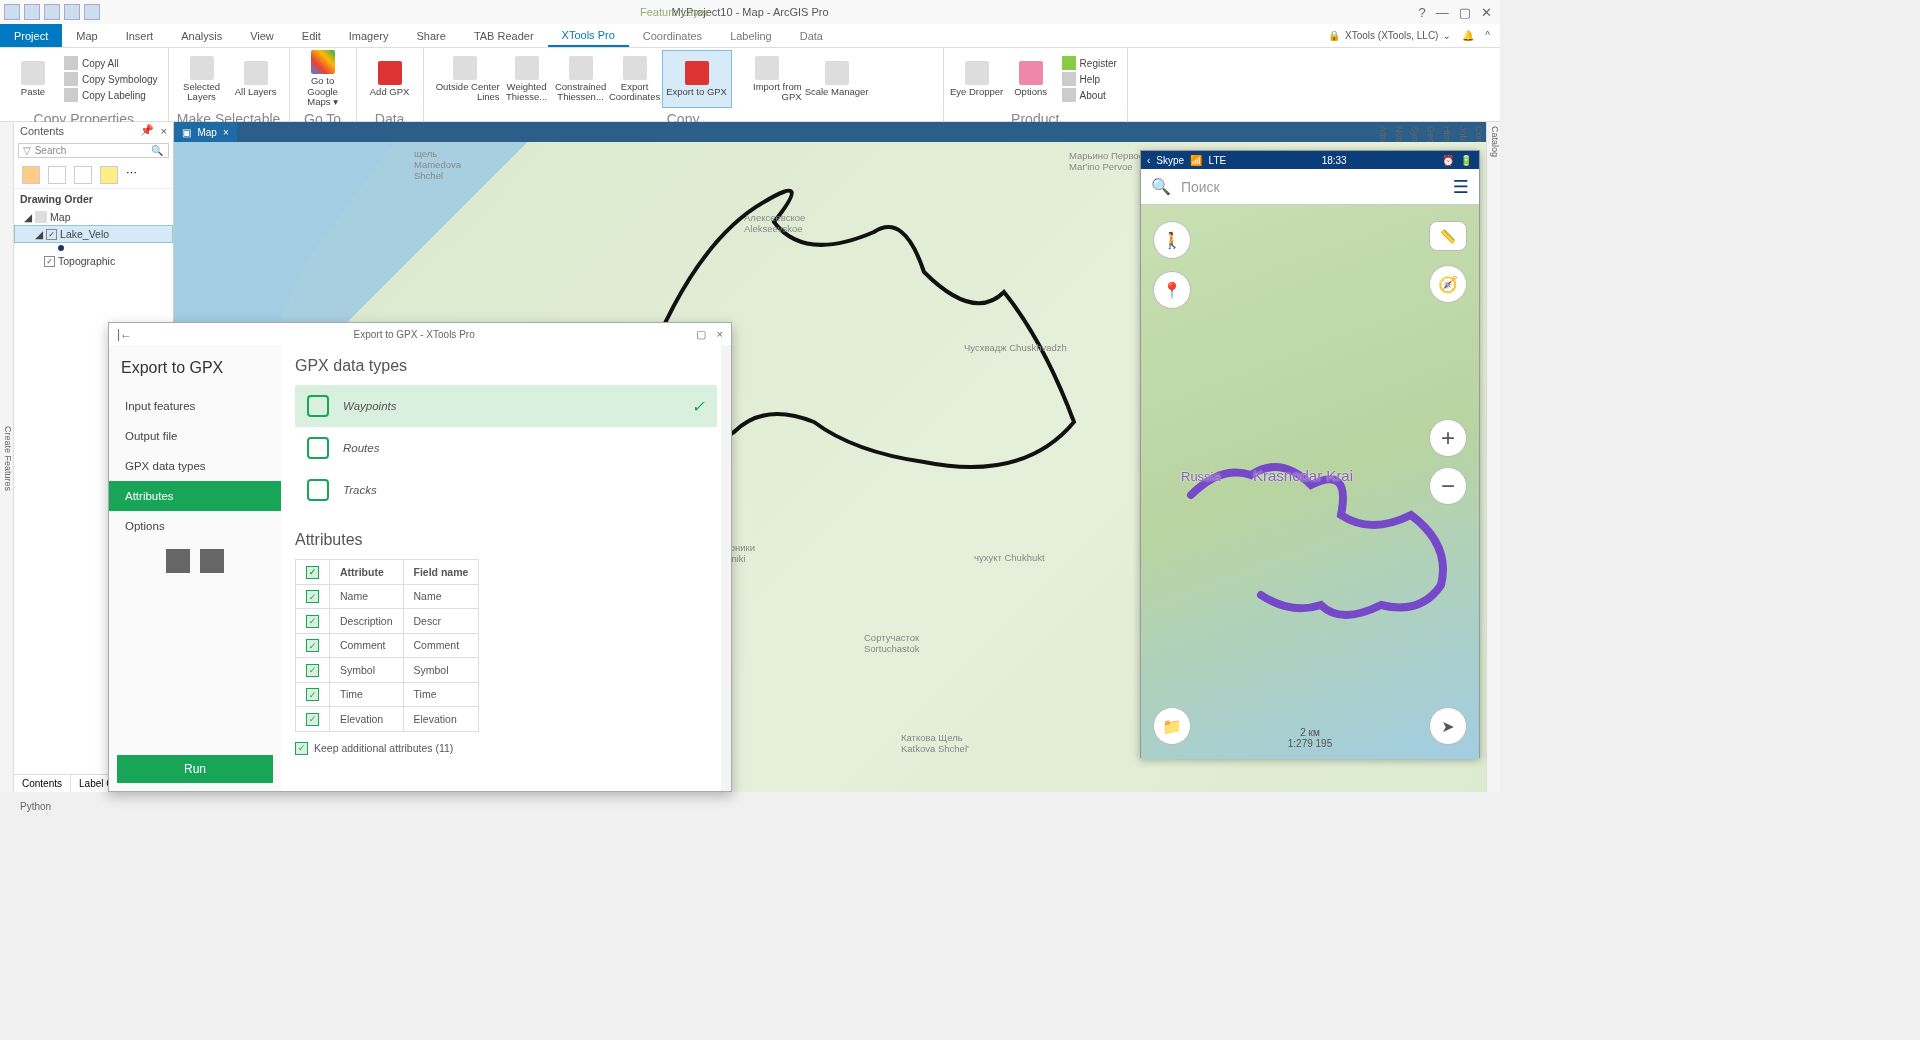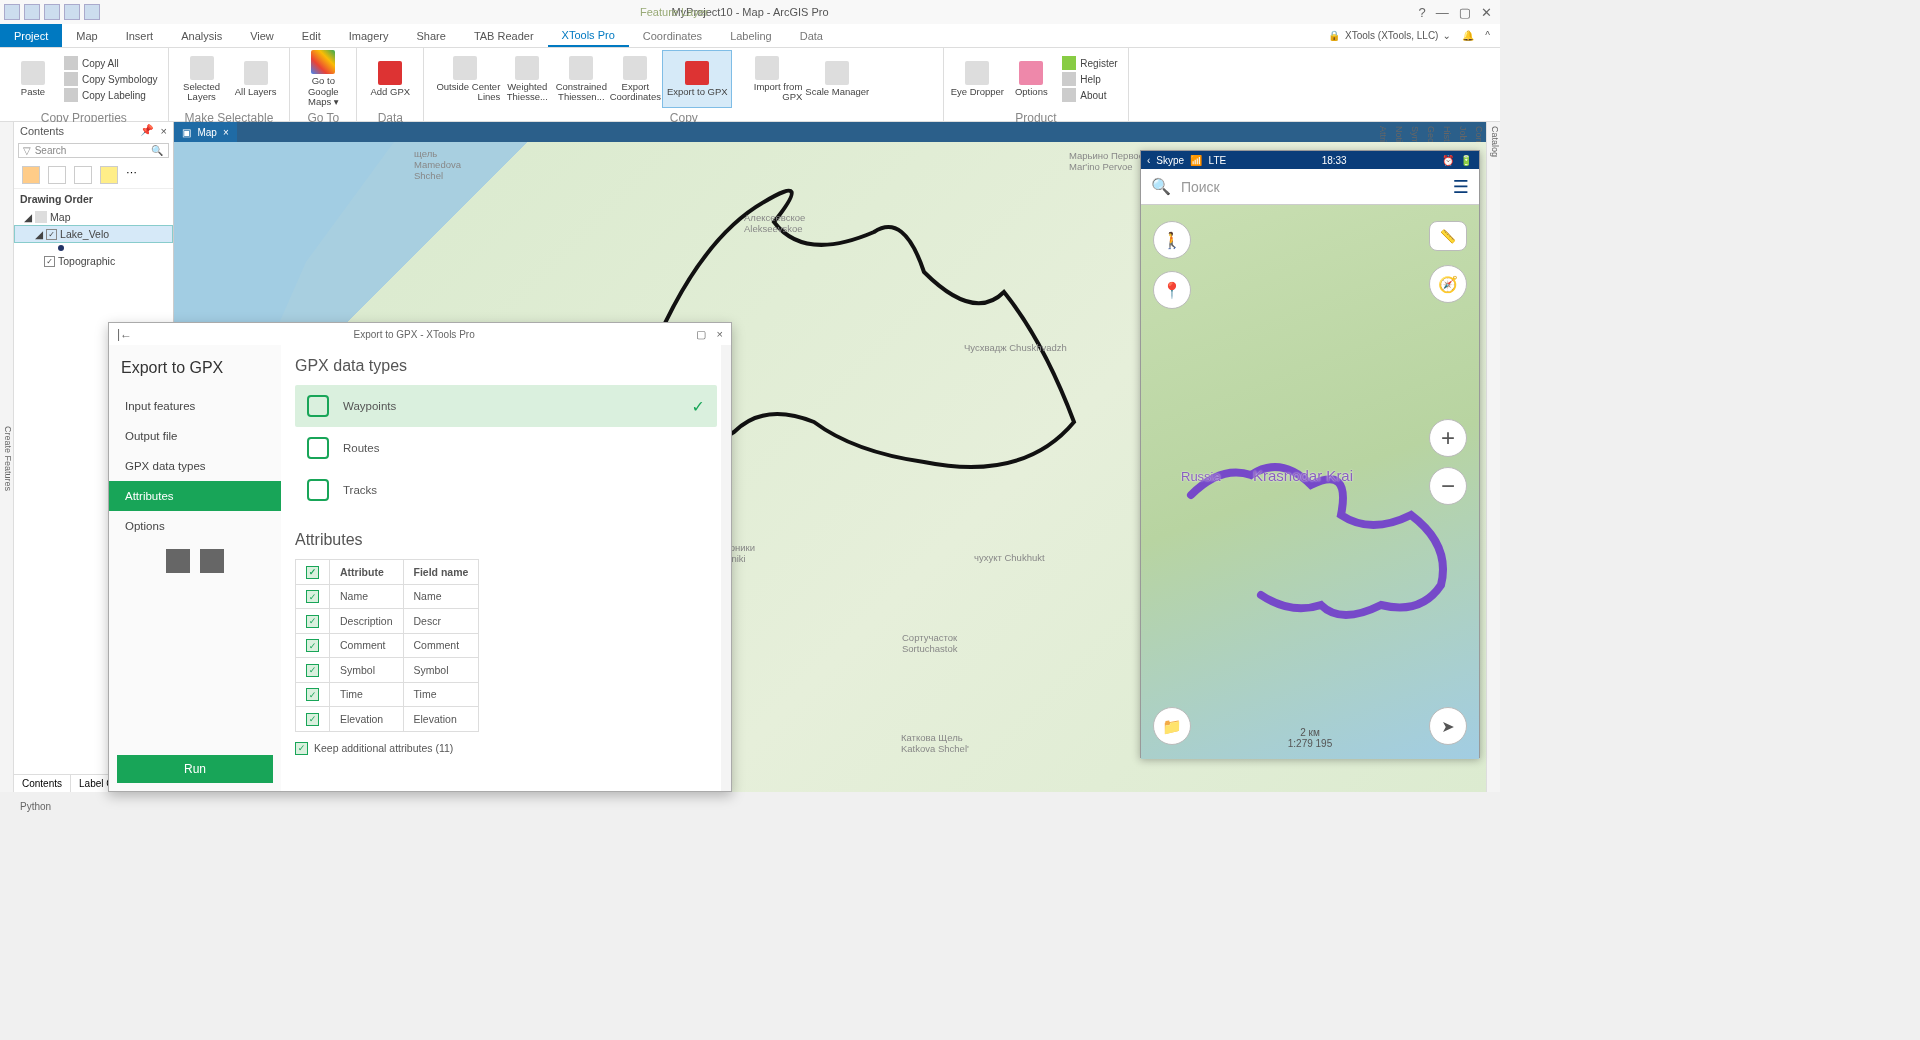--- a/index.html
+++ b/index.html
@@ -19,21 +19,21 @@
 .ribbon-tab { padding: 0 14px; display: flex; align-items: center; font-size: 11px; color: #555; cursor: pointer; }
 .ribbon-tab.project { background: #0079c1; color: #fff; font-weight: 500; }
 .ribbon-tab.active { color: #0079c1; border-bottom: 2px solid #0079c1; }
 .ribbon-tab.context { color: #777; }
 .signin { margin-left: auto; padding: 0 10px; font-size: 10px; display: flex; align-items: center; gap: 4px; color: #555; }
 
 
 .ribbon-body { height: 74px; background: #fff; border-bottom: 1px solid #ddd; display: flex; }
 .ribbon-group { border-right: 1px solid #ddd; display: flex; flex-direction: column; }
 .group-content { flex: 1; display: flex; align-items: center; padding: 2px 6px; }
-.group-label { font-size: 12px; color: #888; text-align: center; padding: 1px 16px; }
+.group-label { font-size: 14px; color: #888; text-align: center; padding: 1px 8px; }
 .rb-bigbtn { display: flex; flex-direction: column; align-items: center; justify-content: center; width: 54px; height: 58px; font-size: 9.5px; text-align: center; line-height: 1.1; color: #444; cursor: pointer; }
 .rb-bigbtn.wide { width: 70px; text-align: right; }
 .rb-bigbtn.active { background: #d6eaf8; border: 1px solid #7fbde6; }
 .rb-icon { width: 24px; height: 24px; margin-bottom: 2px; background: #ddd; border-radius: 2px; }
 .rb-smallrow { display: flex; align-items: center; gap: 4px; font-size: 10px; color: #444; padding: 1px 4px; cursor: pointer; }
 .rb-smicon { width: 14px; height: 14px; background: #ccc; }
 
 
 .main-area { display: flex; height: 670px; position: relative; }
 
@@ -89,21 +89,21 @@
 .dlg-nav { width: 172px; background: #fafafa; padding-top: 6px; display: flex; flex-direction: column; }
 .dlg-heading { font-size: 16px; color: #333; padding: 8px 12px 14px; }
 .nav-item { padding: 9px 16px; font-size: 11.5px; color: #444; cursor: pointer; }
 .nav-item.active { background: #18a558; color: #fff; }
 .run-btn { margin: auto 8px 8px; height: 28px; background: #18a558; color: #fff; display: flex; align-items: center; justify-content: center; font-size: 12px; cursor: pointer; }
 .dlg-icons { display: flex; gap: 10px; justify-content: center; padding: 8px; }
 .dlg-icons div { width: 24px; height: 24px; background: #666; }
 .dlg-content { flex: 1; padding: 12px 14px; overflow-y: auto; position: relative; }
 .scrollbar-hint { position: absolute; right: 0; top: 0; width: 10px; height: 100%; background: #f4f4f4; }
 .section-h { font-size: 16px; color: #555; margin-bottom: 10px; }
-.dt-item { display: flex; align-items: center; padding: 10px 12px; gap: 14px; font-size: 11.5px; color: #555; border-radius: 2px; }
+.dt-item { display: flex; align-items: center; padding: 10px 12px; gap: 14px; font-size: 11.5px; color: #555; border-radius: 2px; font-style: italic; }
 .dt-item.selected { background: #daf0de; }
 .dt-icon { width: 22px; height: 22px; border: 2px solid #18a558; border-radius: 4px; }
 .dt-check { margin-left: auto; color: #18a558; font-size: 16px; }
 .attr-table { border: 1px solid #ddd; border-collapse: collapse; margin-top: 6px; }
 .attr-table th, .attr-table td { border: 1px solid #ddd; padding: 5px 10px; font-size: 10.5px; text-align: left; color: #555; }
 .attr-cb { width: 13px; height: 13px; border: 1px solid #18a558; background: #daf0de; display: inline-flex; align-items: center; justify-content: center; color: #18a558; font-size: 9px; }
 .keep-row { display: flex; align-items: center; gap: 6px; padding-top: 10px; font-size: 10.5px; color: #555; }
 
 .python-ind { position: absolute; bottom: 0; left: 20px; font-size: 10px; color: #666; }
 svg.track-svg { position: absolute; top: 0; left: 0; }
@@ -340,21 +340,21 @@
         <path d="M 470 230 Q 520 100 590 60 Q 640 30 600 80 Q 630 120 700 90 Q 730 70 750 130 Q 800 180 830 150 Q 870 200 900 280 Q 850 340 750 320 Q 680 310 640 280 Q 590 260 560 290 Q 530 310 510 280" stroke="#111" stroke-width="4" fill="none"></path>
       </svg>
       <div class="map-label" style="left:240px;top:6px;white-space:pre;">щель
 Mamedova
 Shchel</div>
       <div class="map-label" style="left:570px;top:70px;white-space:pre;">Алексеевское
 Alekseevskoe</div>
       <div class="map-label" style="left:895px;top:8px;white-space:pre;">Марьино Первое
 Mar'ino Pervoe</div>
       <div class="map-label" style="left:790px;top:200px;">Чусхвадж Chuskhvadzh</div>
-      <div class="map-label" style="left:728px;top:490px;white-space:pre;">Сортучасток
+      <div class="map-label" style="left:690px;top:490px;white-space:pre;">Сортучасток
 Sortuchastok</div>
       <div class="map-label" style="left:680px;top:590px;white-space:pre;margin-left:47px;">Каткова Щель
 Katkova Shchel'</div>
       <div class="map-label" style="left:550px;top:400px;white-space:pre;">лоники
 loniki</div>
       <div class="map-label" style="left:800px;top:410px;">чухукт Chukhukt</div>
     </div>
   </div>
 
   <div class="right-rail">

